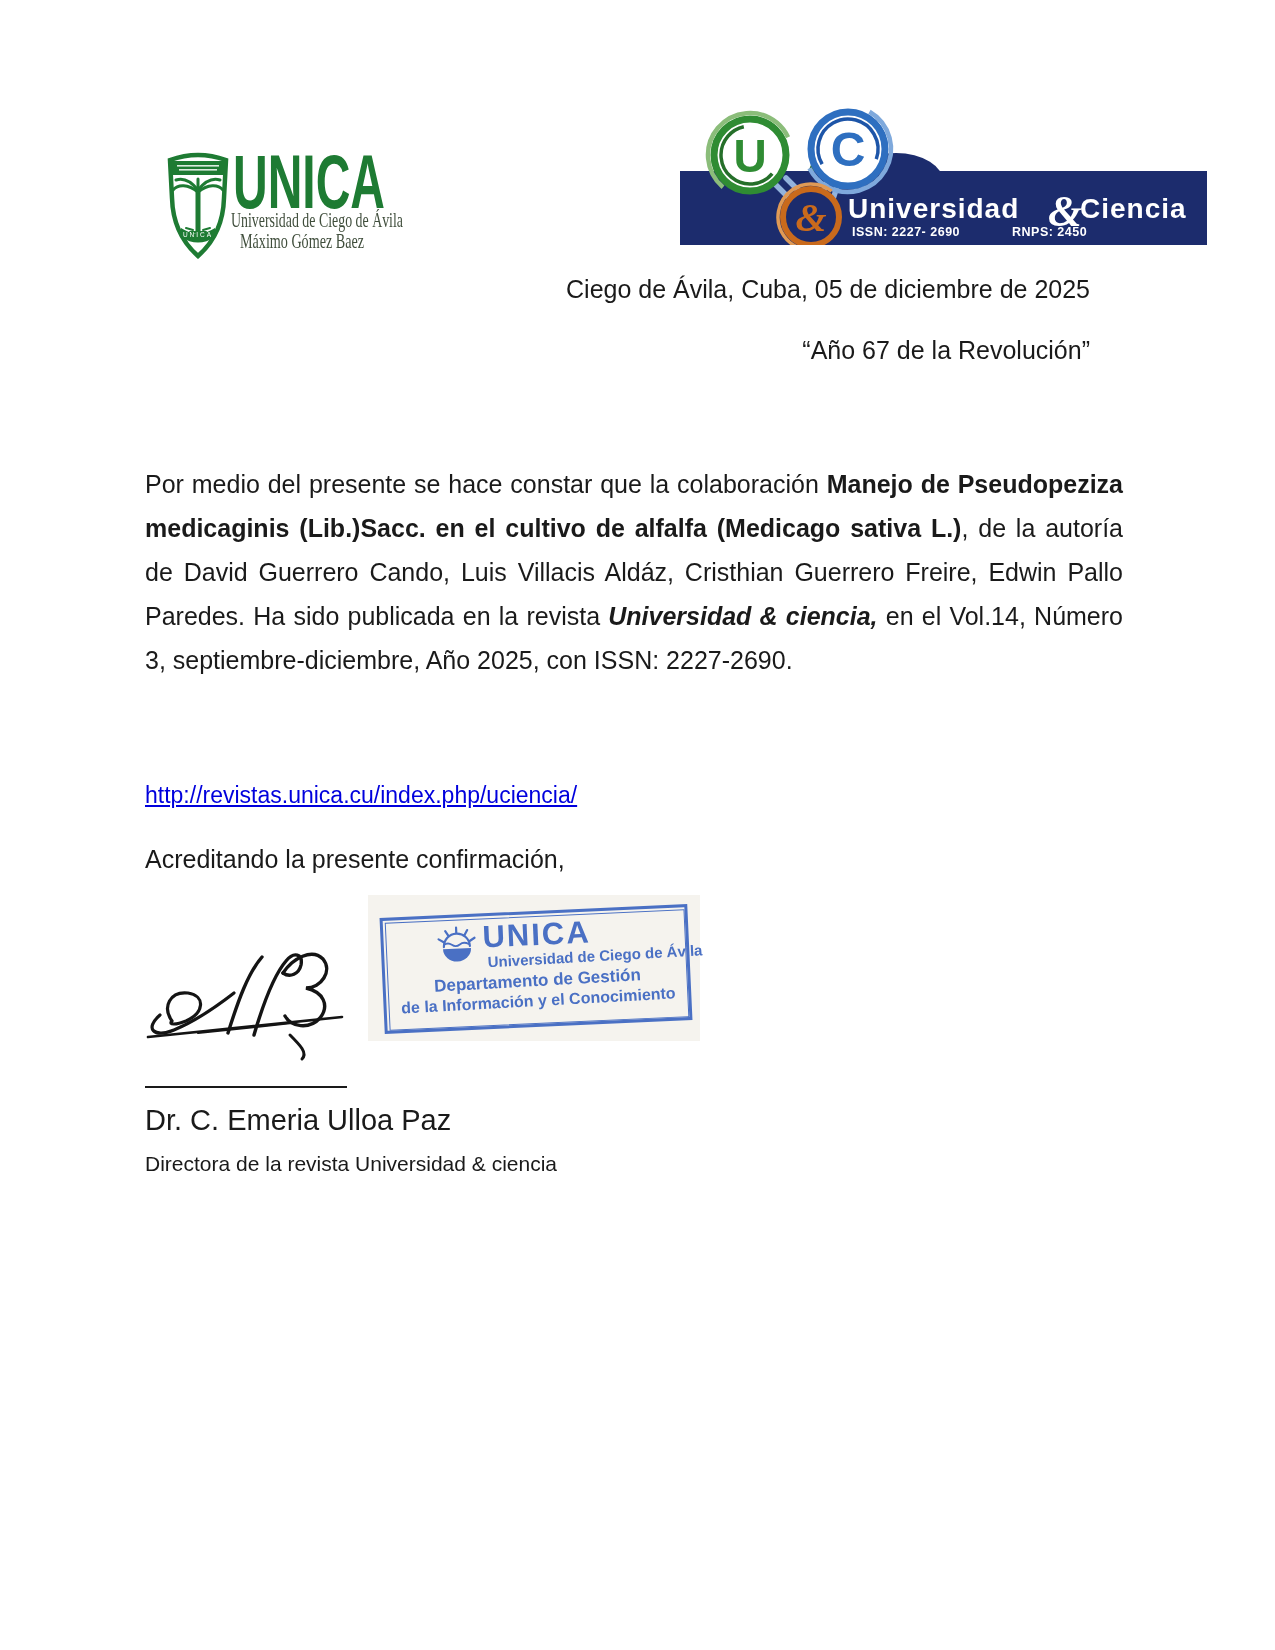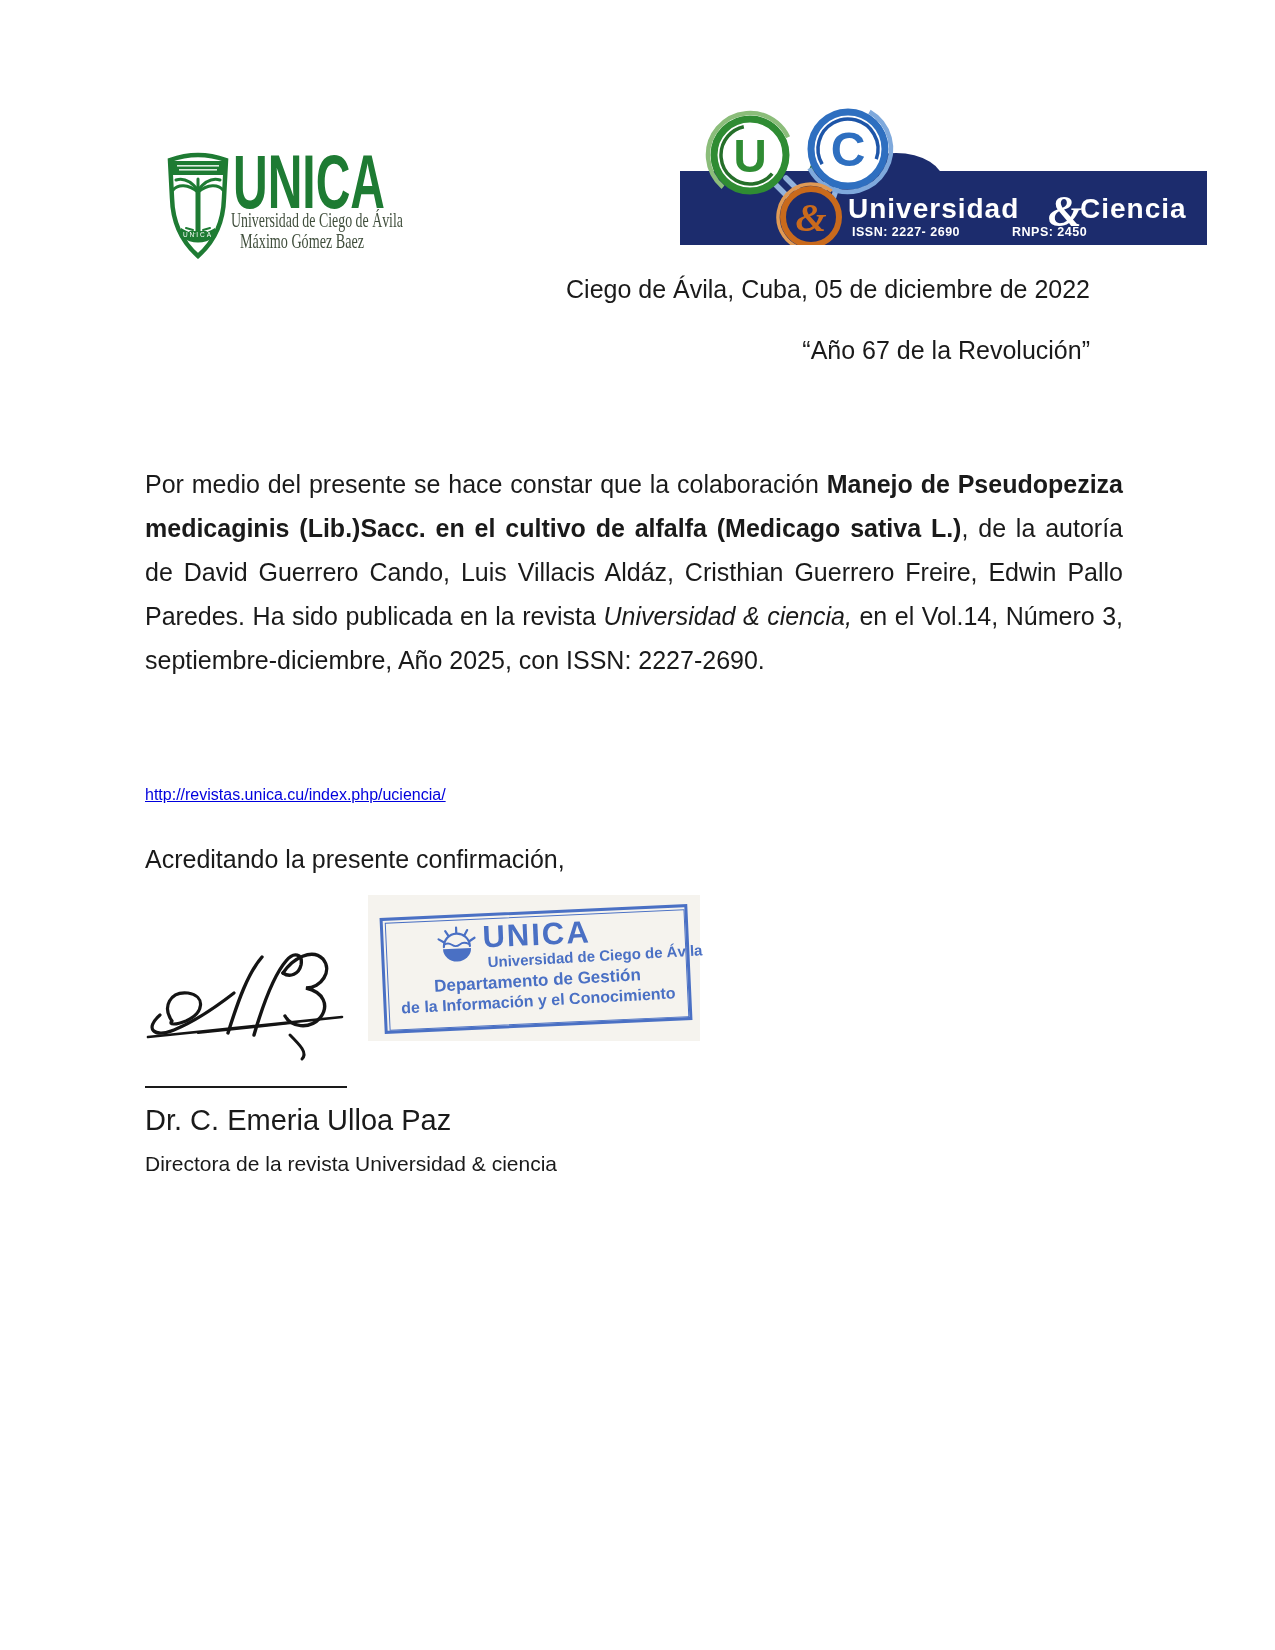--- a/index.html
+++ b/index.html
@@ -22,24 +22,24 @@
   }
   .date-block .year{margin-top:29px;}
   
   .bodytext{
     position:absolute;left:145px;top:462px;width:978px;
     font-size:25px;line-height:44px;color:#1a1a1a;
   }
   .bodytext p{margin:0;}
   .justify{text-align:justify;text-justify:inter-word;}
   .b{font-weight:bold;}
-  .bi{font-weight:normal;font-style:italic;}
+  .bi{font-weight:bold;font-style:italic;}
   .doi-line{margin:0;}
   .link-line{
-    position:absolute;left:145px;top:779px;font-size:16px;line-height:32px;
+    position:absolute;left:145px;top:779px;font-size:23px;line-height:32px;
   }
   .link-line a{color:#0000dd;text-decoration:underline;}
   .closing-line{
     position:absolute;left:145px;top:843px;font-size:25px;line-height:32px;color:#1a1a1a;text-align:center;
   }
   
   .signature-svg{position:absolute;left:140px;top:925px;}
   .stamp-photo{
     position:absolute;left:368px;top:895px;width:332px;height:146px;
     background:#f5f3ee;
@@ -143,21 +143,21 @@
       <text x="168" y="113" font-size="28" font-weight="bold" fill="#ffffff" letter-spacing="1" font-family="Liberation Sans, sans-serif">Universidad</text>
       <text x="368" y="121" font-size="44" font-weight="bold" font-style="italic" fill="#ffffff" font-family="Liberation Serif, serif">&amp;</text>
       <text x="400" y="113" font-size="28" font-weight="bold" fill="#ffffff" letter-spacing="1" font-family="Liberation Sans, sans-serif">Ciencia</text>
 
       <text x="172" y="131" font-size="12.5" font-weight="bold" fill="#ffffff" letter-spacing="0.5" font-family="Liberation Sans, sans-serif">ISSN: 2227- 2690</text>
       <text x="332" y="131" font-size="12.5" font-weight="bold" fill="#ffffff" letter-spacing="0.5" font-family="Liberation Sans, sans-serif">RNPS: 2450</text>
     </svg>
   </div>
 
   <div class="date-block">
-    <div>Ciego de Ávila, Cuba, 05 de diciembre de 2022</div>
+    <div>Ciego de Ávila, Cuba, 05 de diciembre de 2025</div>
     <div class="year">“Año 67 de la Revolución”</div>
   </div>
 
   <div class="bodytext">
     <p class="justify"><span>Por medio del presente se hace constar que la colaboración </span><span class="b">Manejo de Pseudopeziza medicaginis (Lib.)Sacc. en el cultivo de alfalfa (Medicago sativa L.)</span><span>, de la autoría de David Guerrero Cando, Luis Villacis Aldáz, Cristhian Guerrero Freire, Edwin Pallo Paredes. Ha sido publicada en la revista </span><span class="bi">Universidad &amp; ciencia,</span><span> en el Vol.14, Número 3, septiembre-diciembre, Año 2025, con ISSN: 2227-2690.</span></p>
   </div>
 
   <div class="link-line">
     <a href="#" title="http://revistas.unica.cu/index.php/uciencia/">http://revistas.unica.cu/index.php/uciencia/</a>
   </div>

